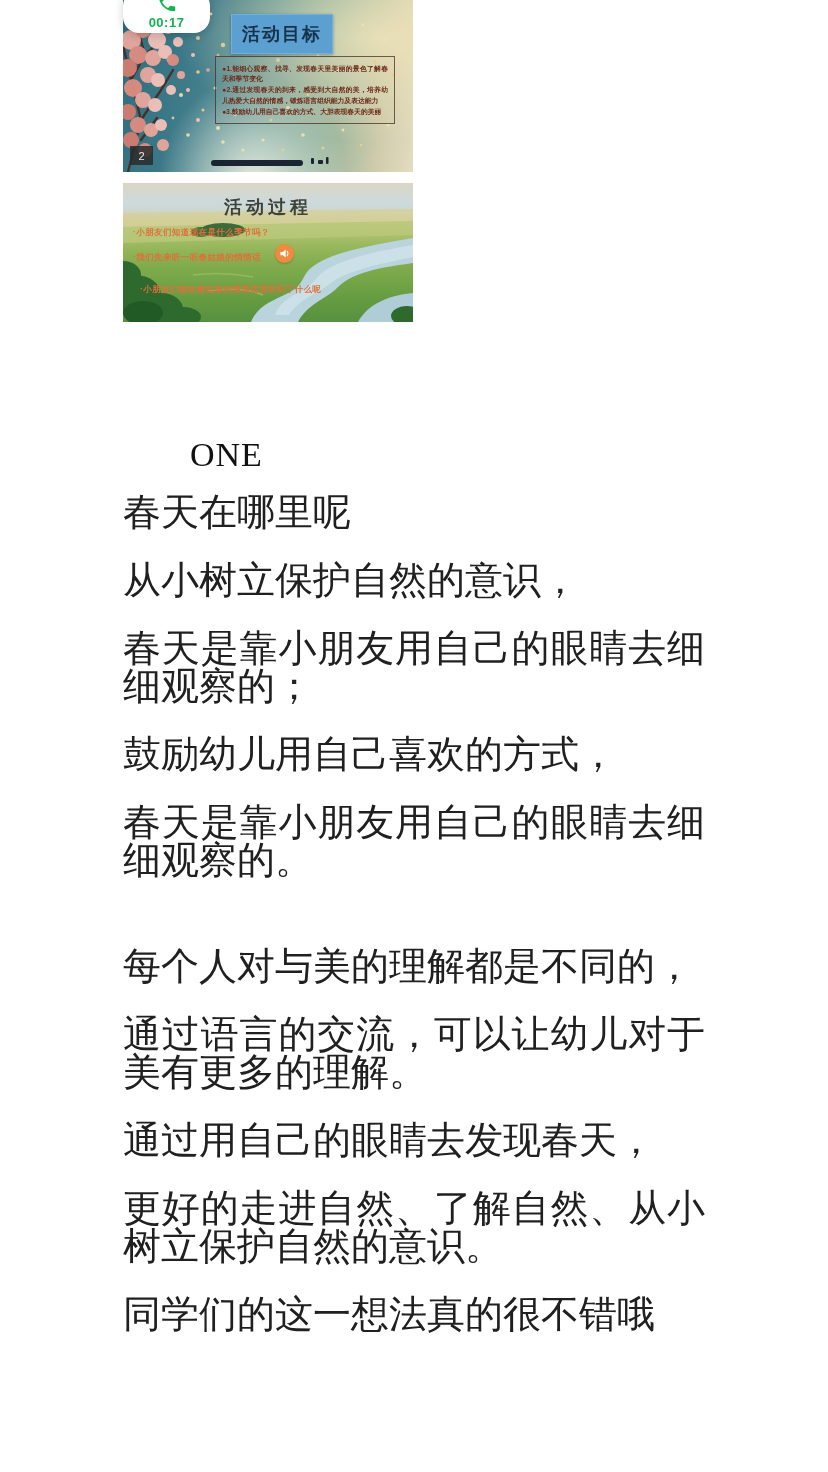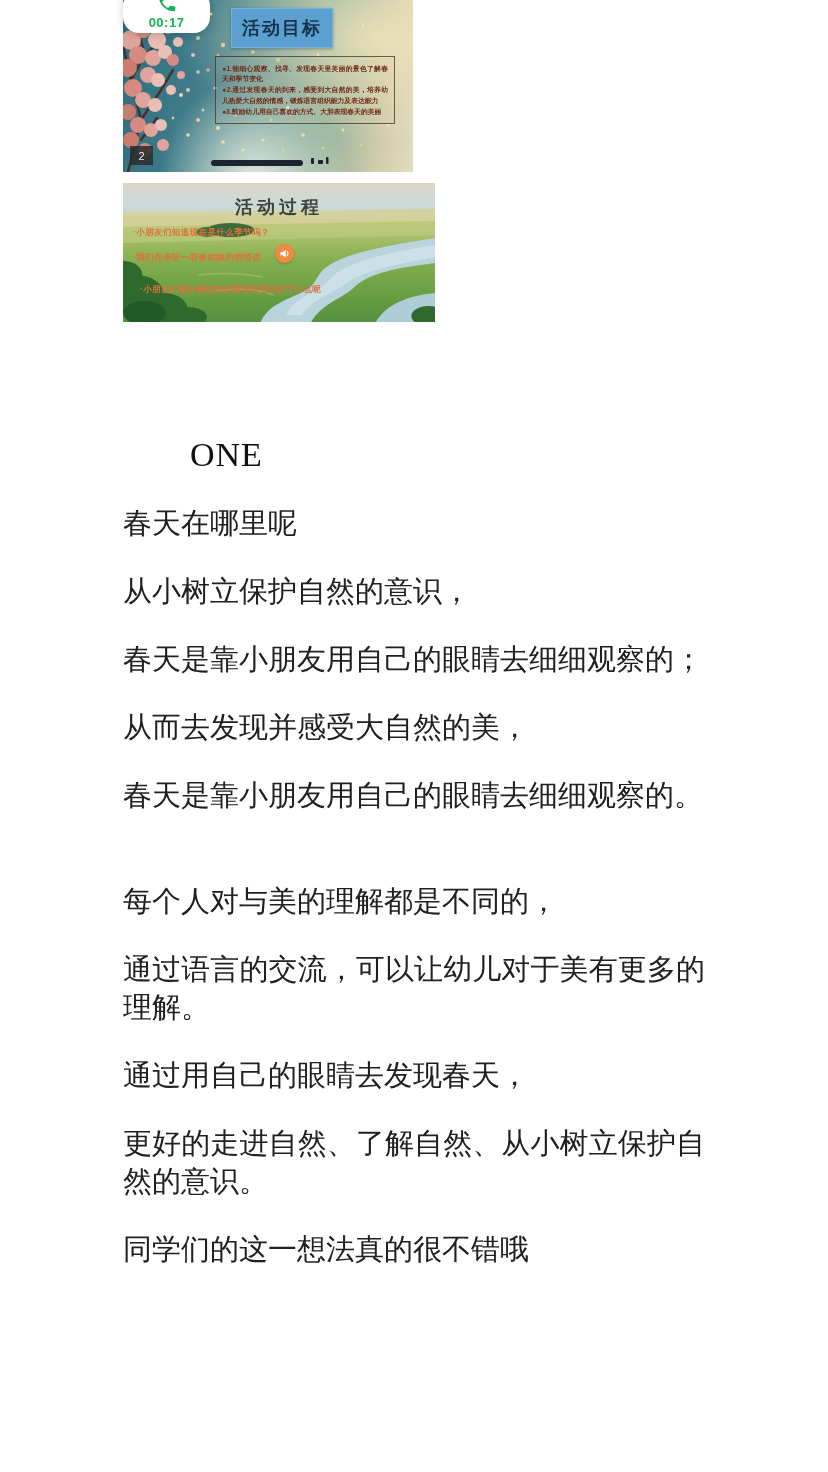--- a/index.html
+++ b/index.html
@@ -13,50 +13,50 @@
   .call-widget svg{display:block;margin-top:2px;}
   .call-timer{font-size:13px;font-weight:600;color:#12b551;letter-spacing:.5px;line-height:15px;margin-top:1px;}
 
   
   .slide1{position:absolute;left:123px;top:0;width:290px;height:172px;z-index:1;overflow:hidden;
     background:
       radial-gradient(ellipse at 88% 22%, rgba(242,230,188,.8), rgba(242,230,188,0) 55%),
       radial-gradient(ellipse at 45% 108%, rgba(238,241,226,.95), rgba(238,241,226,0) 42%),
       linear-gradient(100deg,#2e6d7e 0%,#417d8b 28%,#679a96 52%,#93b29c 70%,#cfccab 88%,#e3dcc1 100%);}
   .slide1 .deco{position:absolute;left:0;top:0;width:100%;height:100%;}
-  .slide1-title{position:absolute;left:108px;top:8px;width:100px;height:38px;background:#5ba0d0;
+  .slide1-title{position:absolute;left:108px;top:14px;width:100px;height:38px;background:#5ba0d0;
     border:1px solid #71b1dd;box-shadow:0 1px 3px rgba(0,30,60,.35);
     display:flex;align-items:center;justify-content:center;
     font-family:"Liberation Serif",serif;font-weight:700;font-size:18px;letter-spacing:2px;color:#17324b;}
   .slide1-bullets{position:absolute;left:92px;top:56px;width:180px;height:68px;box-sizing:border-box;
     border:1px solid rgba(72,46,34,.75);background:rgba(210,200,170,.10);
     padding:7px 6px 4px 6px;color:#6e2a18;font-size:6.8px;line-height:1.5;font-weight:600;text-align:justify;}
   .slide1-bullets div{margin:0 0 1px 0;}
   .page-badge{position:absolute;left:7px;top:146px;width:23px;height:19px;background:rgba(42,42,42,.85);
     color:#eaeaea;font-size:11px;display:flex;align-items:center;justify-content:center;}
 
   
-  .slide2{position:absolute;left:123px;top:183px;width:312px;height:139px;z-index:1;overflow:hidden;
+  .slide2{position:absolute;left:123px;top:183px;width:290px;height:139px;z-index:1;overflow:hidden;
     background:linear-gradient(180deg,#dbd5c5 0%,#d3d8d2 8%,#ccd9dd 15%,#cdd6c2 22%,#c6cb8b 28%,
       #b0c171 36%,#97b75c 46%,#83ad4f 58%,#72a447 72%,#639a40 86%,#579140 100%);}
   .slide2 .deco{position:absolute;left:0;top:0;width:100%;height:100%;}
   .slide2-title{position:absolute;left:0;top:12px;width:100%;text-align:center;
     font-family:"Liberation Serif",serif;font-weight:700;font-size:18px;letter-spacing:4px;color:#3d423b;}
   .slide2-line{position:absolute;color:#e06f3a;font-size:8.5px;font-weight:700;letter-spacing:.4px;white-space:nowrap;}
   .s2l1{left:10px;top:44px;}
   .s2l2{left:10px;top:69px;}
   .s2l3{left:17px;top:101px;}
   .speaker-btn{position:absolute;left:152px;top:61px;width:19px;height:19px;border-radius:50%;
     background:#ef8a3e;display:flex;align-items:center;justify-content:center;box-shadow:0 1px 2px rgba(0,0,0,.2);}
 
   
   .article{position:absolute;left:123px;top:436px;width:582px;color:#202020;}
   .one{font-family:"Liberation Serif",serif;font-weight:400;font-size:34px;line-height:38px;
-    letter-spacing:1px;margin:0 0 30px 67px;color:#111;}
-  .article p{font-size:29px;line-height:38px;margin:0 0 30px 0;text-align:justify;
+    letter-spacing:1px;margin:0 0 19px 67px;color:#111;}
+  .article p{font-size:38px;line-height:38px;margin:0 0 30px 0;text-align:justify;
     font-family:"Liberation Sans",sans-serif;}
   .article p.section-end{margin-bottom:68px;}
 </style>
 </head>
 <body>
 
 <div class="page">
 
   <div class="slide1">
     <svg class="deco" viewBox="0 0 290 172" preserveAspectRatio="none">
@@ -204,21 +204,21 @@
       <path d="M6.62 10.79c1.44 2.83 3.76 5.14 6.59 6.59l2.2-2.21c.27-.27.67-.36 1.02-.24 1.12.37 2.33.57 3.57.57.55 0 1 .45 1 1V20c0 .55-.45 1-1 1-9.39 0-17-7.61-17-17 0-.55.45-1 1-1h3.5c.55 0 1 .45 1 1 0 1.25.2 2.45.57 3.57.11.35.03.74-.25 1.02l-2.2 2.2z" fill="#12b551"></path>
     </svg>
     <div class="call-timer">00:17</div>
   </div>
 
   <div class="article">
     <h2 class="one">ONE</h2>
     <p>春天在哪里呢</p>
     <p>从小树立保护自然的意识，</p>
     <p>春天是靠小朋友用自己的眼睛去细细观察的；</p>
-    <p>从而去发现并感受大自然的美，</p>
+    <p>鼓励幼儿用自己喜欢的方式，</p>
     <p class="section-end">春天是靠小朋友用自己的眼睛去细细观察的。</p>
     <p>每个人对与美的理解都是不同的，</p>
     <p>通过语言的交流，可以让幼儿对于美有更多的理解。</p>
     <p>通过用自己的眼睛去发现春天，</p>
     <p>更好的走进自然、了解自然、从小树立保护自然的意识。</p>
     <p>同学们的这一想法真的很不错哦</p>
   </div>
 
 </div>
 

